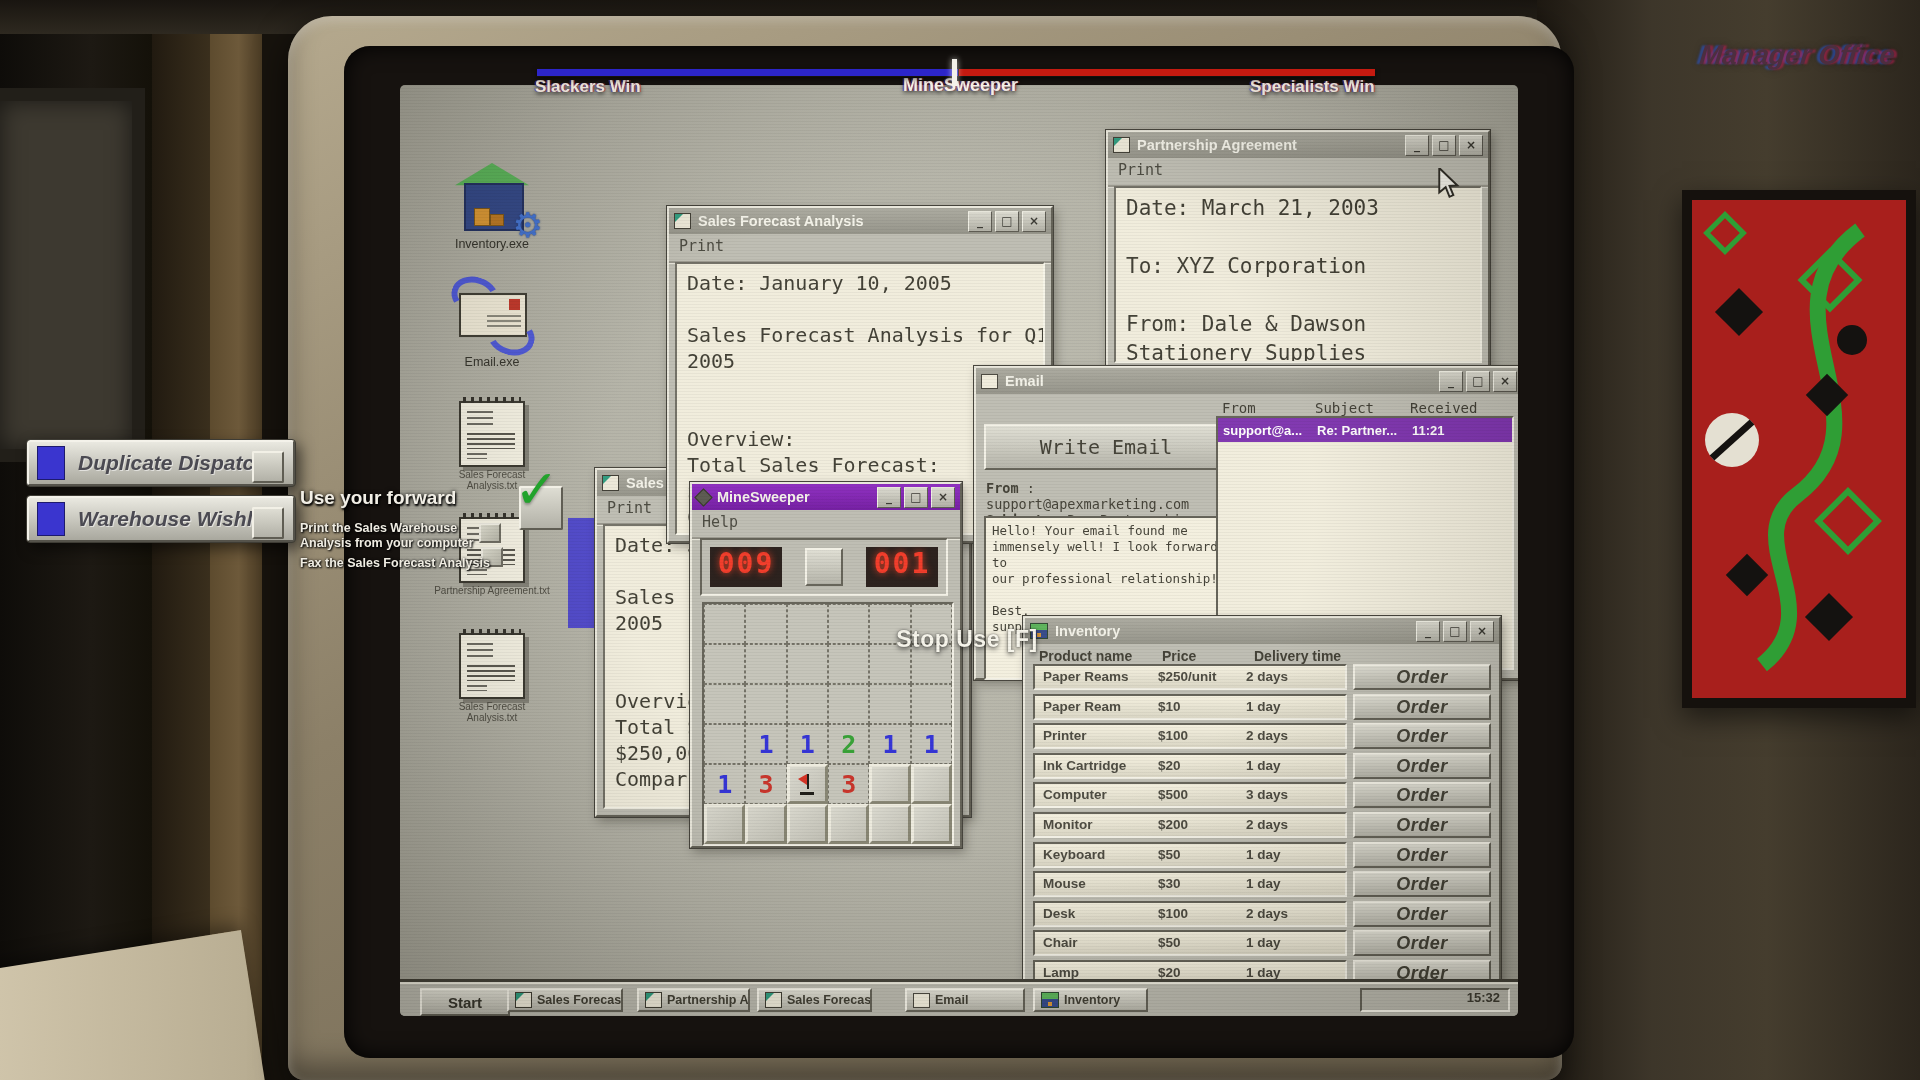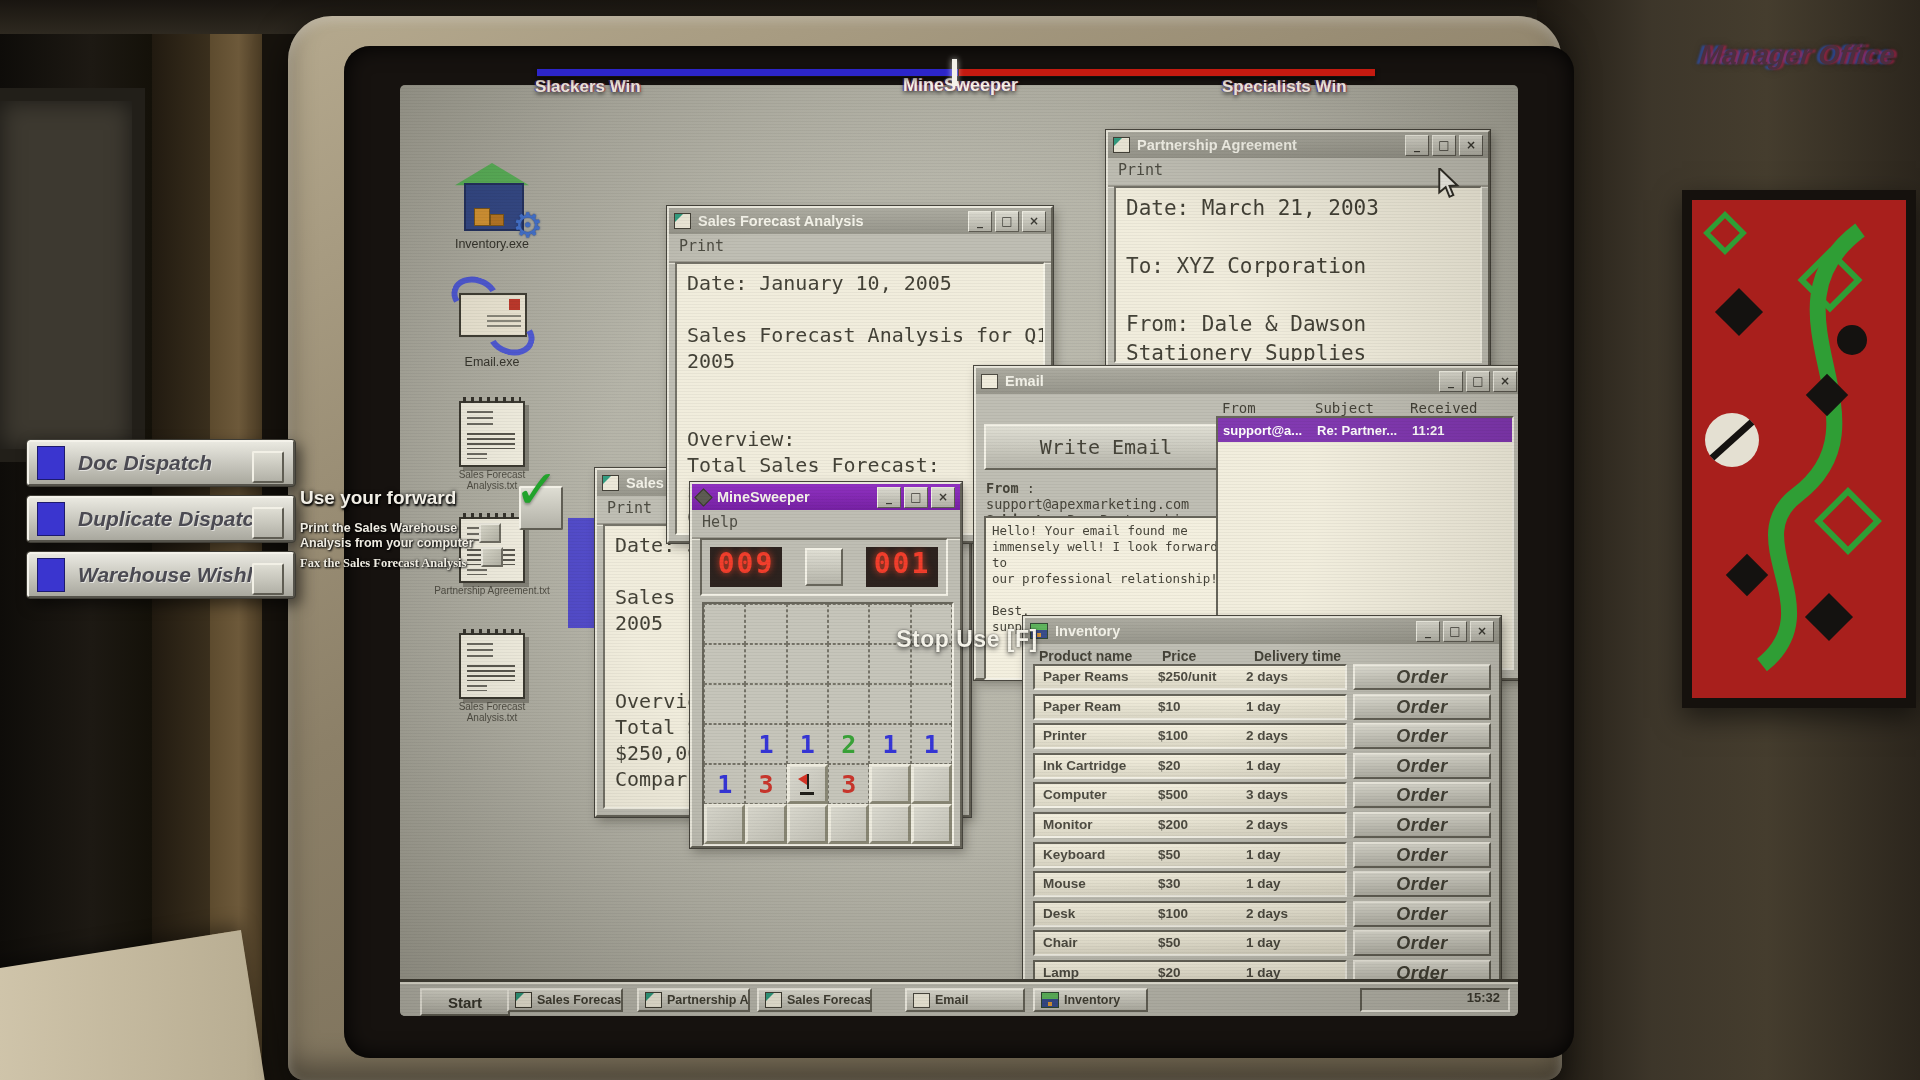--- a/index.html
+++ b/index.html
@@ -23,21 +23,21 @@
   .painting{position:absolute;left:1682px;top:190px;width:214px;height:498px;
     border:10px solid #15110d;background:#a81f1c;box-shadow:0 10px 26px rgba(0,0,0,.55);}
   .wall-top{position:absolute;left:0;top:0;width:1920px;height:34px;
     background:linear-gradient(180deg,#191510,#2e2920);}
 
   
   .hud-label{position:absolute;font:700 17px "Liberation Sans",sans-serif;color:#e7e2d4;
     text-shadow:1.5px 0 0 rgba(220,60,40,.45),-1.5px 0 0 rgba(60,70,230,.5),0 2px 4px rgba(0,0,0,.85);z-index:90;margin-top:39px;}
   #hud-slackers{left:535px;top:38px;}
   #hud-productivity{left:903px;top:36px;font-size:18px;color:#f3efe3;}
-  #hud-specialists{left:1222px;top:38px;}
+  #hud-specialists{left:1250px;top:38px;}
   .hud-bar{position:absolute;left:537px;top:68px;width:838px;height:9px;background:#14110d;z-index:90;
     box-shadow:0 2px 5px rgba(0,0,0,.6);}
   .bar-blue{position:absolute;left:0;top:1px;height:7px;width:50.2%;background:var(--bar-blue,#2c25c9);}
   .bar-red{position:absolute;right:0;top:1px;height:7px;width:49.6%;background:var(--bar-red,#c51a10);}
   .bar-marker{position:absolute;left:952px;top:59px;width:5px;height:27px;background:#f3f1ea;z-index:91;
     box-shadow:0 0 6px rgba(255,255,250,.7);}
   .room-label{position:absolute;left:1700px;top:40px;font:800 italic 27px "Liberation Sans",sans-serif;
     color:#4d2e3f;transform:skewX(-6deg);z-index:90;
     text-shadow:3px 0 2px rgba(200,30,90,.55),-3px 0 2px rgba(40,90,220,.55),0 0 8px rgba(0,0,0,.4);}
 
@@ -205,21 +205,21 @@
   .task-check{position:absolute;right:9px;top:9px;width:28px;height:28px;border-radius:2px;}
 
   
   .hint-title{position:absolute;left:300px;top:487px;z-index:93;font:700 19px "Liberation Sans",sans-serif;
     color:#f2efe6;text-shadow:0 0 4px #000,1px 2px 2px #000;}
   .hint-check-box{position:absolute;left:519px;top:486px;width:40px;height:40px;z-index:92;border-radius:2px;}
   .hint-check{position:absolute;left:514px;top:458px;z-index:93;font:700 54px "DejaVu Sans",sans-serif;color:#22a32c;
     text-shadow:0 2px 3px rgba(0,0,0,.35);}
   .hint-sub{position:absolute;left:300px;width:200px;z-index:93;font:700 12.5px/14.5px "Liberation Sans",sans-serif;
     color:#efece2;text-shadow:1px 1px 2px #000,0 0 3px rgba(0,0,0,.8);}
-  #hint-sub-0{top:521px;} #hint-sub-1{top:556px;font-family:Liberation Serif, serif;}
+  #hint-sub-0{top:521px;} #hint-sub-1{top:556px;}
 </style>
 </head>
 <body>
 
 <div class="scene">
 
   <div class="wall-left"></div>
   <div class="side-board"></div>
   <div class="door-band-a"></div>
   <div class="door-band-b"></div>
@@ -608,25 +608,20 @@
           <path d="M1 0 L1 11.5 L4 9 L5.8 13.5 L7.6 12.7 L5.8 8.4 L9.5 8.2 Z" fill="#f2f1ea" stroke="#2a2822" stroke-width="0.9"></path>
         </svg>
       </div>
     </div>
   </div>
 
   <div class="tasks-panel">
     <div id="task-items">
         <div class="task-item">
           <span class="task-chip"></span>
-          <span class="task-label">Doc Dispatch</span>
-          <span class="task-check raised"></span>
-        </div>
-        <div class="task-item">
-          <span class="task-chip"></span>
           <span class="task-label">Duplicate Dispatch</span>
           <span class="task-check raised"></span>
         </div>
         <div class="task-item">
           <span class="task-chip"></span>
           <span class="task-label">Warehouse Wishlist</span>
           <span class="task-check raised"></span>
         </div>
       </div>
   </div>

